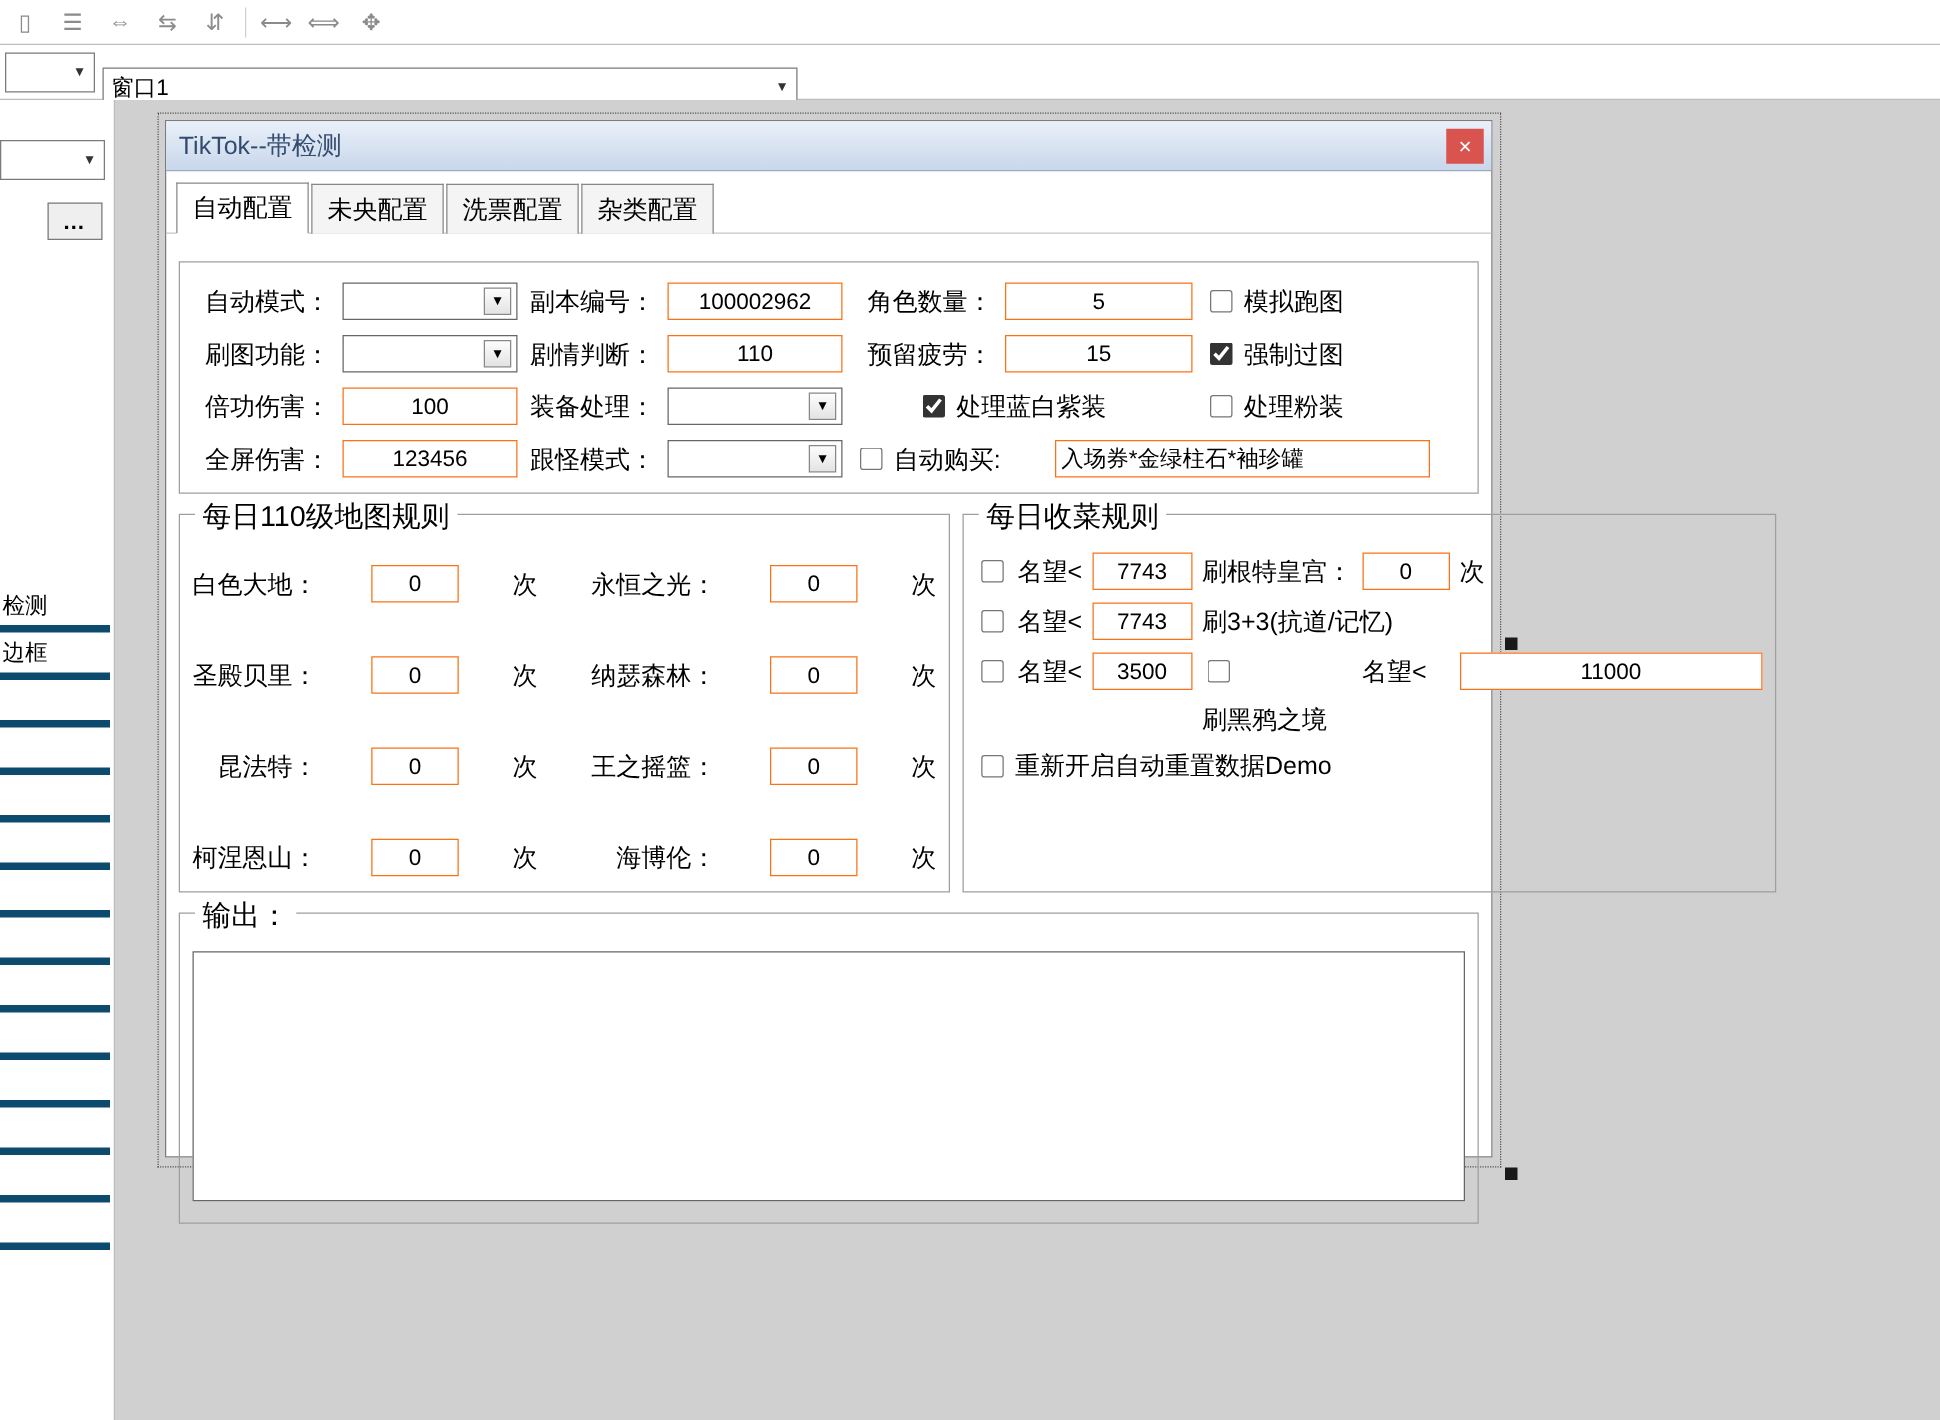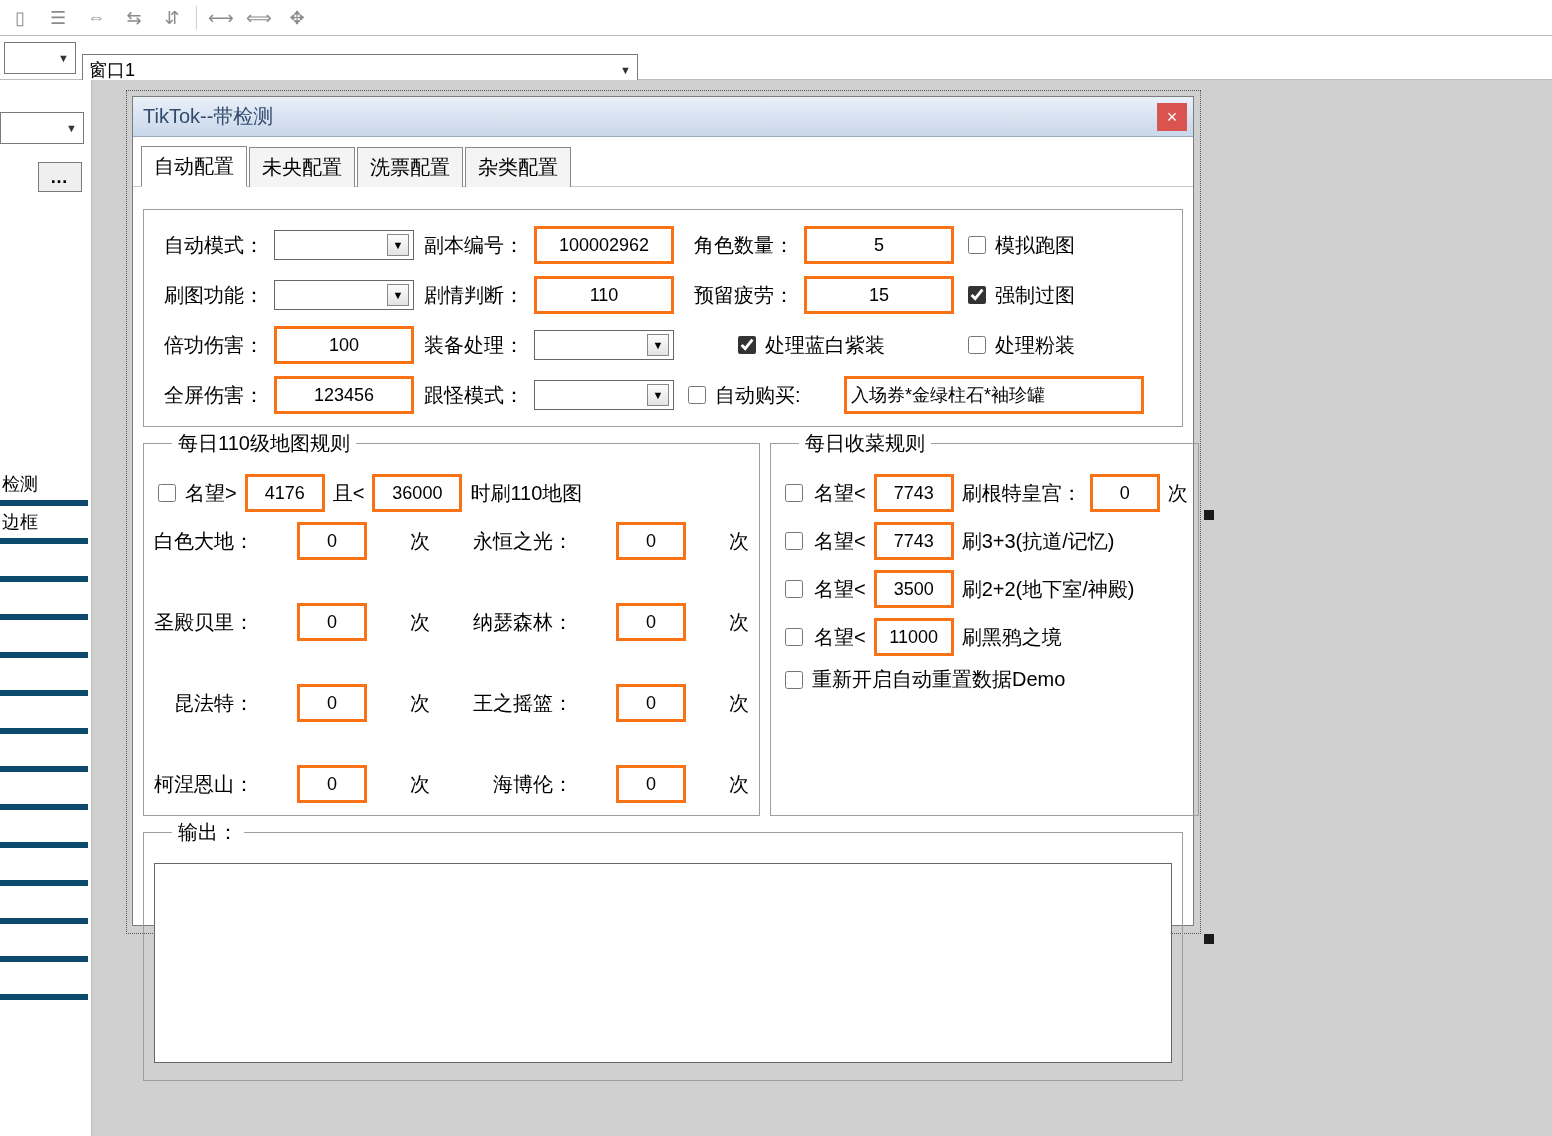--- a/index.html
+++ b/index.html
@@ -133,31 +133,31 @@
   .tab-body {
     padding: 14px 10px 10px 10px;
   }
   .groupbox {
     border: 1px solid #9e9e9e;
     margin: 8px 0;
     padding: 30px 10px 12px 10px;
     position: relative;
   }
   .groupbox > .legend {
-    position: absolute; top: -14px; left: 28px;
+    position: absolute; top: -14px; left: 12px;
     background: #fff; padding: 0 6px;
-    font-size: 20px;
+    font-size: 23px;
   }
   .lbl { text-align: right; white-space: nowrap; font-size: 20px;}
   .lbl-l { text-align: left; white-space: nowrap; font-size: 20px;}
   input.txt {
     height: 30px; text-align: center;
-    border: 3px solid #f97316; font-size: 18px;
+    border: 1px solid #f97316; font-size: 18px;
     font-family: inherit;
-    padding: 16px 4px; background: #fff;
+    padding: 0 4px; background: #fff;
   }
   .sel {
     height: 30px; border: 1px solid #666;
     display: flex; align-items: center; justify-content: flex-end;
     padding: 0 4px; background: #fff;
   }
   .sel .btn {
     width: 22px; height: 22px;
     background: linear-gradient(#fdfdfd,#e3e3e3);
     border: 1px solid #888;
@@ -371,30 +371,20 @@
           </label>
           <input class="txt" style="text-align: left;" value="入场券*金绿柱石*袖珍罐">
         </div>
       </div>
 
       <div class="two-col">
 
         <div class="groupbox">
           <div class="legend">每日110级地图规则</div>
 
-          <div style="display:flex;align-items:center;gap:8px;flex-wrap:nowrap;">
-            <label class="chk">
-              <input type="checkbox" style="">
-                <span>名望&gt;</span>
-            </label>
-            <input class="txt" style="width: 80px;" value="4176">
-            <span class="lbl-l">且&lt;</span>
-            <input class="txt" style="width: 90px;" value="36000">
-            <span class="lbl-l">时刷110地图</span>
-          </div>
 
           <div class="map-grid" style="margin-top:10px;gap:43px;">
             <div class="lbl">白色大地：</div>
             <input class="txt" value="0" style="">
             <div class="unit">次</div>
             <div class="lbl">永恒之光：</div>
             <input class="txt" value="0" style="">
             <div class="unit">次</div>
 
             <div class="lbl">圣殿贝里：</div>
@@ -438,21 +428,20 @@
               </label>
             <span class="lbl-l">名望&lt;</span>
             <input class="txt" value="7743" style="">
             <span class="lbl-l wide">刷3+3(抗道/记忆)</span>
 
             <label class="chk">
                 <input type="checkbox" style="">
               </label>
             <span class="lbl-l">名望&lt;</span>
             <input class="txt" value="3500" style="">
-            <span class="lbl-l wide">刷2+2(地下室/神殿)</span>
 
             <label class="chk">
                 <input type="checkbox" style="">
               </label>
             <span class="lbl-l">名望&lt;</span>
             <input class="txt" value="11000" style="">
             <span class="lbl-l wide">刷黑鸦之境</span>
           </div>
 
           <div style="margin-top:10px">

